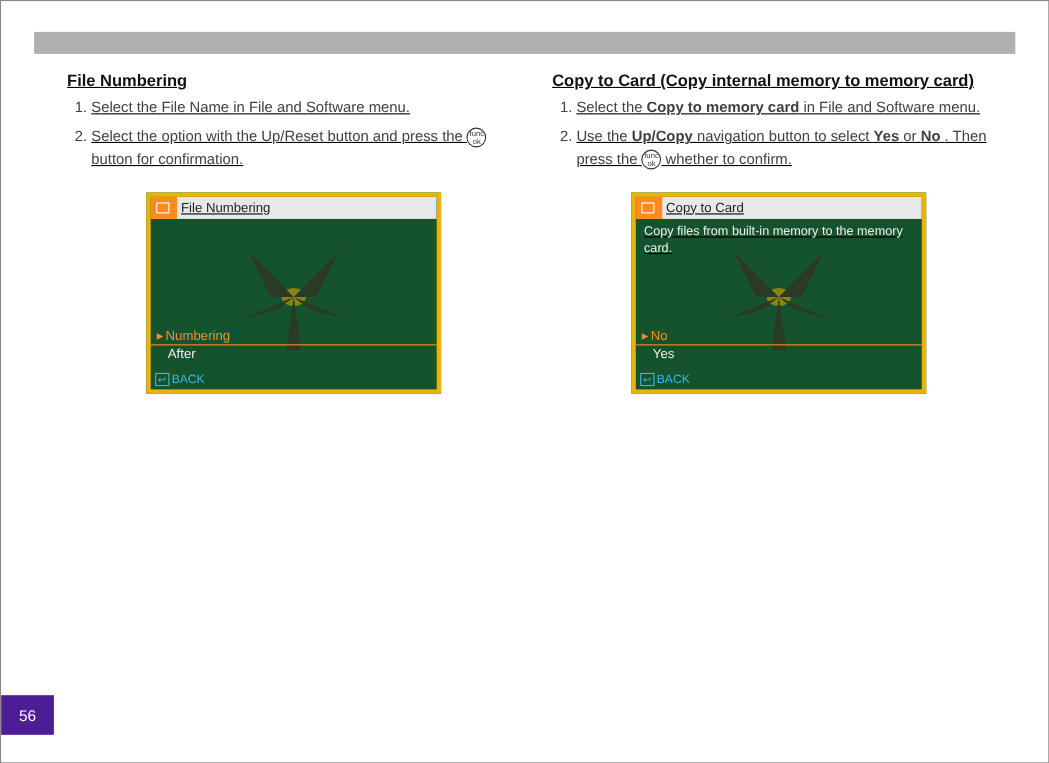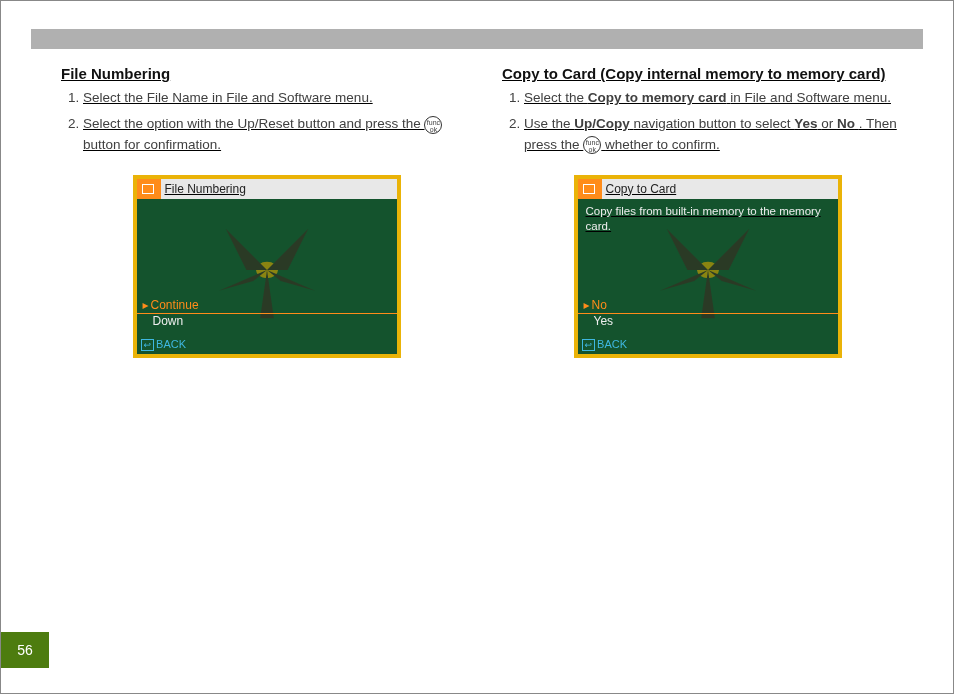--- a/index.html
+++ b/index.html
@@ -159,21 +159,21 @@
     margin-right:2px;
   }
 
   
   .pgnum {
     position: absolute;
     left: 0;
     bottom: 25px;
     width: 48px;
     height: 36px;
-    background: #4d7c0f;
+    background: #4c1d95;
     color: #fff;
     font-size: 14px;
     line-height: 36px;
     text-align: center;
   }
 </style>
 </head>
 <body>
 
 <div class="topbar"></div>
@@ -199,22 +199,22 @@
       <svg class="flower" viewBox="0 0 100 80">
         <ellipse cx="50" cy="40" rx="8" ry="6" fill="#d9a600"></ellipse>
         <path d="M50 40 L20 10 L35 40 Z" fill="#3a2b20"></path>
         <path d="M50 40 L80 10 L65 40 Z" fill="#3a2b20"></path>
         <path d="M50 40 L15 55 L40 48 Z" fill="#3a2b20"></path>
         <path d="M50 40 L85 55 L60 48 Z" fill="#3a2b20"></path>
         <path d="M50 40 L45 75 L55 75 Z" fill="#3a2b20"></path>
       </svg>
       <div class="hr"></div>
       <div class="options">
-        <div class="opt-sel">Continue</div>
-        <div class="opt-other">Down</div>
+        <div class="opt-sel">Numbering</div>
+        <div class="opt-other">After</div>
       </div>
       <div class="backbar">
         <span class="bkicon">↩</span><span>BACK</span>
       </div>
     </div>
   </div>
 
   <div class="col">
     <h3>Copy to Card (Copy internal memory to memory card)</h3>
     <ol>

